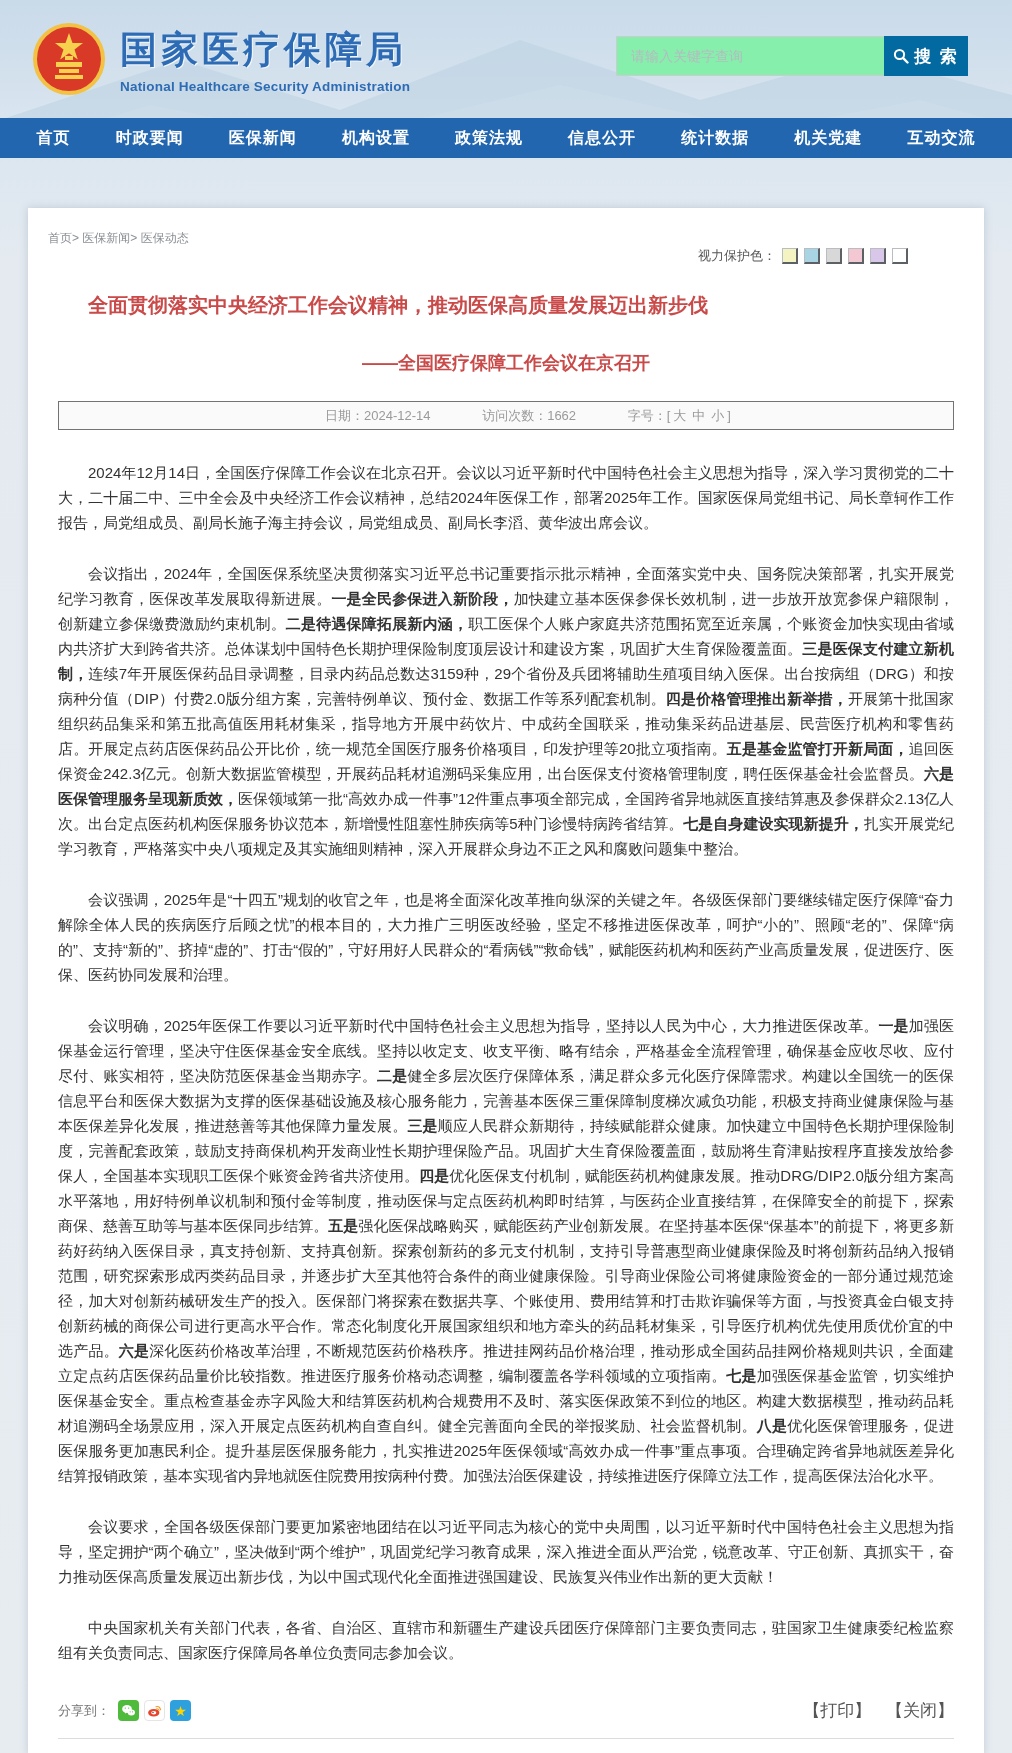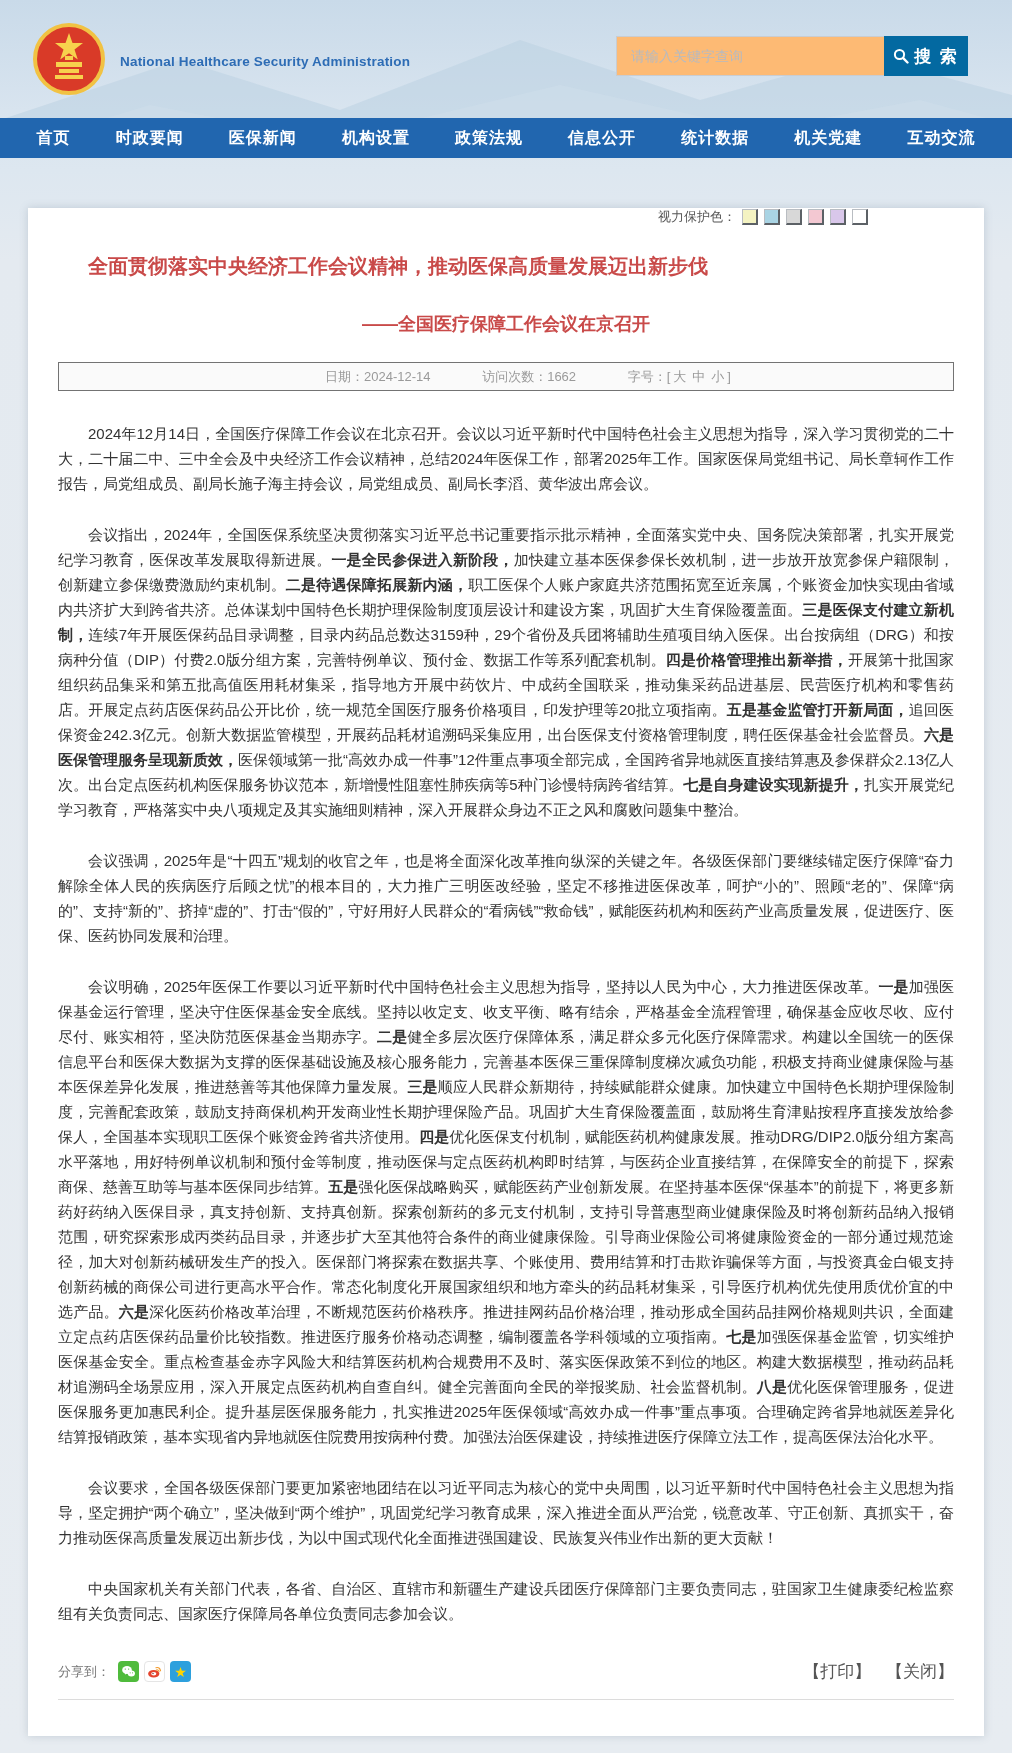--- a/index.html
+++ b/index.html
@@ -10,37 +10,37 @@
   }
   .hero{position:relative;height:118px;overflow:hidden;}
   .hero svg.mtn{position:absolute;left:0;top:0;width:1012px;height:210px;}
   .hero-inner{position:relative;display:flex;align-items:center;height:118px;}
   .emblem{width:74px;height:74px;margin-left:32px;flex:0 0 auto;}
   .brand{margin-left:14px;}
   .brand .cn{font-size:37px;font-weight:bold;color:#2d6cb5;letter-spacing:4px;text-shadow:1px 1px 0 #f2f7fb;}
   .brand .en{font-size:13.5px;font-weight:bold;color:#2d6cb5;margin-top:4px;letter-spacing:.2px;}
   .search{position:absolute;right:44px;top:36px;display:flex;}
   .search input{
-    width:268px;height:40px;border:1px solid #c9ccd1;border-right:none;background:#fdba74;
+    width:268px;height:40px;border:1px solid #c9ccd1;border-right:none;background:#86efac;
     padding:0 14px;font-size:14px;color:#333;outline:none;box-sizing:border-box;
   }
   .search input::placeholder{color:#b6bac0;}
   .search .btn{
     width:84px;height:40px;background:#0369a1;border:none;color:#fff;font-size:17px;font-weight:bold;
     display:flex;align-items:center;justify-content:center;gap:5px;cursor:pointer;letter-spacing:2px;
   }
   .navbar{height:40px;background:#2166af;display:flex;align-items:center;justify-content:space-around;padding:0 14px;position:relative;z-index:2;}
   .nav-item{color:#fff;font-size:16px;font-weight:bold;text-decoration:none;cursor:pointer;letter-spacing:1px;}
   .panel{
     position:relative;z-index:1;margin:50px 28px 0 28px;background:#fff;
     box-shadow:0 0 8px rgba(90,110,130,.25);padding:0 0 8px 0;min-height:1528px;box-sizing:border-box;
   }
   .breadcrumb{padding:22px 0 0 20px;font-size:12px;color:#8a8f94;}
   .breadcrumb a{color:#8a8f94;text-decoration:none;cursor:pointer;}
-  .protect-row{margin-top:10px;padding-right:116px;text-align:right;font-size:13px;color:#555;display:flex;justify-content:flex-end;align-items:center;gap:6px;}
+  .protect-row{padding-right:76px;text-align:right;font-size:13px;color:#555;display:flex;justify-content:flex-end;align-items:center;gap:6px;}
   .swatch{display:inline-block;width:13px;height:13px;border-top:1px solid #b9bdc2;border-left:1px solid #b9bdc2;border-right:2px solid #5c6166;border-bottom:2px solid #5c6166;cursor:pointer;}
   .art-title{margin:26px 60px 0;text-align:left;font-size:20px;font-weight:bold;color:#c94a49;line-height:1.4;}
   .art-subtitle{margin:32px 60px 0;text-align:center;font-size:18px;font-weight:bold;color:#c94a49;}
   .meta-bar{
     margin:26px 30px 0;height:27px;line-height:27px;background:#fafafa;border:1px solid #737373;
     text-align:center;font-size:13px;color:#9a9a9a;padding-left:44px;
   }
   .meta-bar .grp{margin:0 24px;}
   .meta-bar .fsz{cursor:pointer;margin:0 3px;}
   .article{margin:0 30px;padding-top:4px;}
@@ -68,20 +68,21 @@
   <div class="hero-inner">
     <svg class="emblem" viewBox="0 0 74 74">
       <circle cx="37" cy="37" r="34" fill="#d93a28" stroke="#f1c243" stroke-width="4"></circle>
       <polygon points="37,11 40.5,21 51,21 42.5,27.5 45.8,37.5 37,31.3 28.2,37.5 31.5,27.5 23,21 33.5,21" fill="#f7d14d"></polygon>
       <rect x="24" y="40" width="26" height="5" fill="#f7d14d"></rect>
       <rect x="27" y="47" width="20" height="4" fill="#f7d14d"></rect>
       <rect x="23" y="53" width="28" height="4" fill="#f7d14d"></rect>
       <rect x="33" y="34" width="8" height="4" fill="#f7d14d"></rect>
     </svg>
     <div class="brand">
+      <div class="cn">国家医疗保障局</div>
       <div class="en">National Healthcare Security Administration</div>
     </div>
     <div class="search">
       <input type="text" value="" placeholder="请输入关键字查询" style="">
       <button class="btn">
         <svg width="16" height="16" viewBox="0 0 16 16">
           <circle cx="6.5" cy="6.5" r="4.6" fill="none" stroke="#fff" stroke-width="2"></circle>
           <line x1="10.2" y1="10.2" x2="14.5" y2="14.5" stroke="#fff" stroke-width="2.4" stroke-linecap="round"></line>
         </svg>
         <span>搜 索</span>
@@ -96,20 +97,21 @@
     <a class="nav-item">医保新闻</a>
     <a class="nav-item">机构设置</a>
     <a class="nav-item">政策法规</a>
     <a class="nav-item">信息公开</a>
     <a class="nav-item">统计数据</a>
     <a class="nav-item">机关党建</a>
     <a class="nav-item">互动交流</a>
   </nav>
 
 <div class="panel">
+  <div class="breadcrumb"><a>首页</a><span>&gt; </span><a>医保新闻</a><span>&gt; </span><a>医保动态</a></div>
 
   <div class="protect-row">
     <span>视力保护色：</span>
     <span style="display:flex;gap:6px;">
         <span class="swatch" style="background: rgb(244, 243, 194);"></span>
         <span class="swatch" style="background: rgb(169, 212, 228);"></span>
         <span class="swatch" style="background: rgb(216, 216, 216);"></span>
         <span class="swatch" style="background: rgb(243, 200, 210);"></span>
         <span class="swatch" style="background: rgb(217, 199, 234);"></span>
         <span class="swatch" style="background: rgb(255, 255, 255);"></span>

